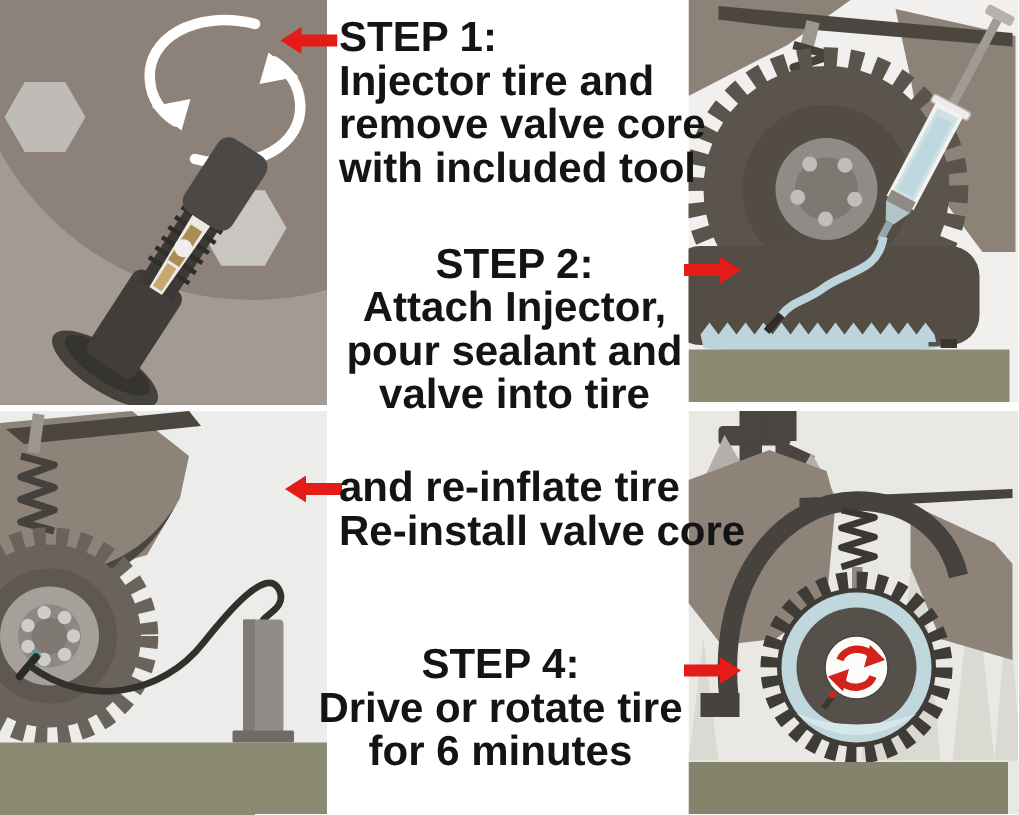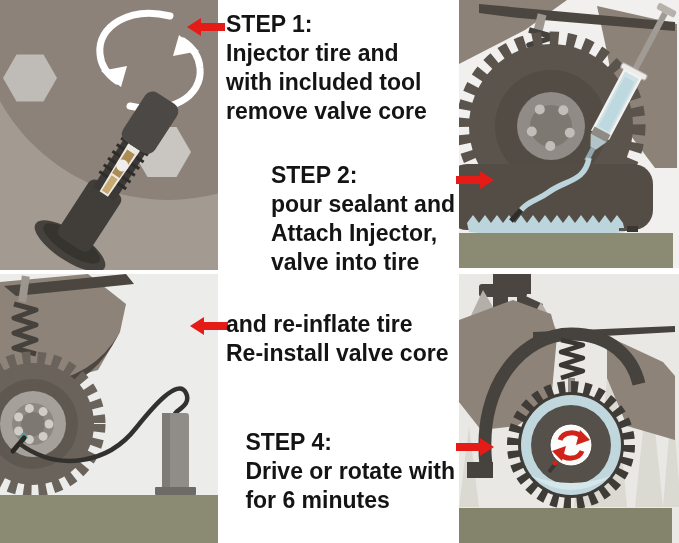--- a/index.html
+++ b/index.html
@@ -3,24 +3,24 @@
 <meta charset="utf-8">
 <style>
   html,body{margin:0;padding:0;background:#fff;}
   #stage{
     position:relative;width:679px;height:543px;background:#ffffff;overflow:hidden;
     font-family:"Liberation Sans","DejaVu Sans",sans-serif;
   }
   .panel{position:absolute;}
   .panel svg{display:block;}
   .step-text{
-    position:absolute;font-weight:bold;font-size:23px;line-height:29px;color:#141414;
+    position:absolute;font-weight:bold;font-size:28px;line-height:29px;color:#141414;
     white-space:nowrap;
   }
-  .step-text.right{text-align:left;}
+  .step-text.right{text-align:center;}
   .arrow{position:absolute;width:38px;height:18px;}
   .step-label{display:block;}
   .step-line{display:block;}
 </style>
 </head>
 <body>
 
 <div id="stage">
 
   <div class="panel" style="left:0;top:0;width:218px;height:270px;">
@@ -176,44 +176,44 @@
       <rect x="0" y="234" width="213" height="35" fill="#84846d"></rect>
     </svg>
   </div>
 
   <svg class="arrow" style="left:187px;top:18px;" viewBox="0 0 38 18">
     <polygon points="0,9 14,0 14,5 38,5 38,13 14,13 14,18" fill="#e41b17"></polygon>
   </svg>
   <div class="step-text" style="left:226px;top:10px;">
     <span class="step-label">STEP 1:</span>
     <span class="step-line">Injector tire and</span>
+    <span class="step-line">remove valve core</span>
     <span class="step-line">with included tool</span>
-    <span class="step-line">remove valve core</span>
   </div>
 
   <svg class="arrow" style="left:456px;top:171px;" viewBox="0 0 38 18">
     <polygon points="38,9 24,0 24,5 0,5 0,13 24,13 24,18" fill="#e41b17"></polygon>
   </svg>
   <div class="step-text right" style="right:224px;top:161px;">
     <span class="step-label">STEP 2:</span>
+    <span class="step-line">Attach Injector,</span>
     <span class="step-line">pour sealant and</span>
-    <span class="step-line">Attach Injector,</span>
     <span class="step-line">valve into tire</span>
   </div>
 
   <svg class="arrow" style="left:190px;top:317px;" viewBox="0 0 38 18">
     <polygon points="0,9 14,0 14,5 38,5 38,13 14,13 14,18" fill="#e41b17"></polygon>
   </svg>
   <div class="step-text" style="left:226px;top:310px;">
     <span class="step-line">and re-inflate tire</span>
     <span class="step-line">Re-install valve core</span>
   </div>
 
   <svg class="arrow" style="left:456px;top:438px;" viewBox="0 0 38 18">
     <polygon points="38,9 24,0 24,5 0,5 0,13 24,13 24,18" fill="#e41b17"></polygon>
   </svg>
   <div class="step-text right" style="right:224px;top:428px;margin-left:28px;">
     <span class="step-label">STEP 4:</span>
-    <span class="step-line">Drive or rotate with</span>
+    <span class="step-line">Drive or rotate tire</span>
     <span class="step-line">for 6 minutes</span>
   </div>
 
 </div>
 
 </body></html>

